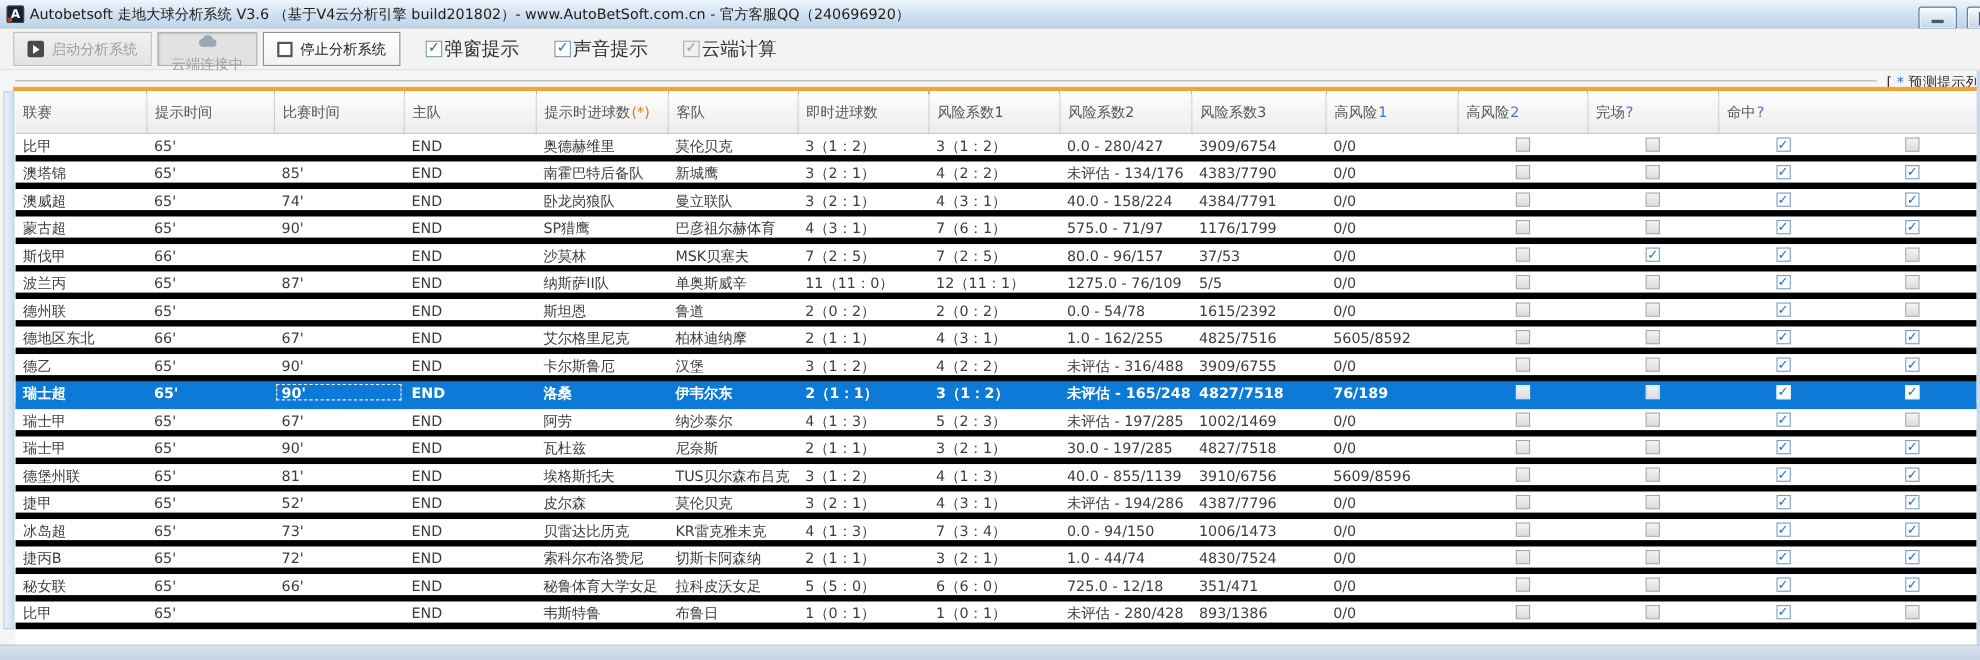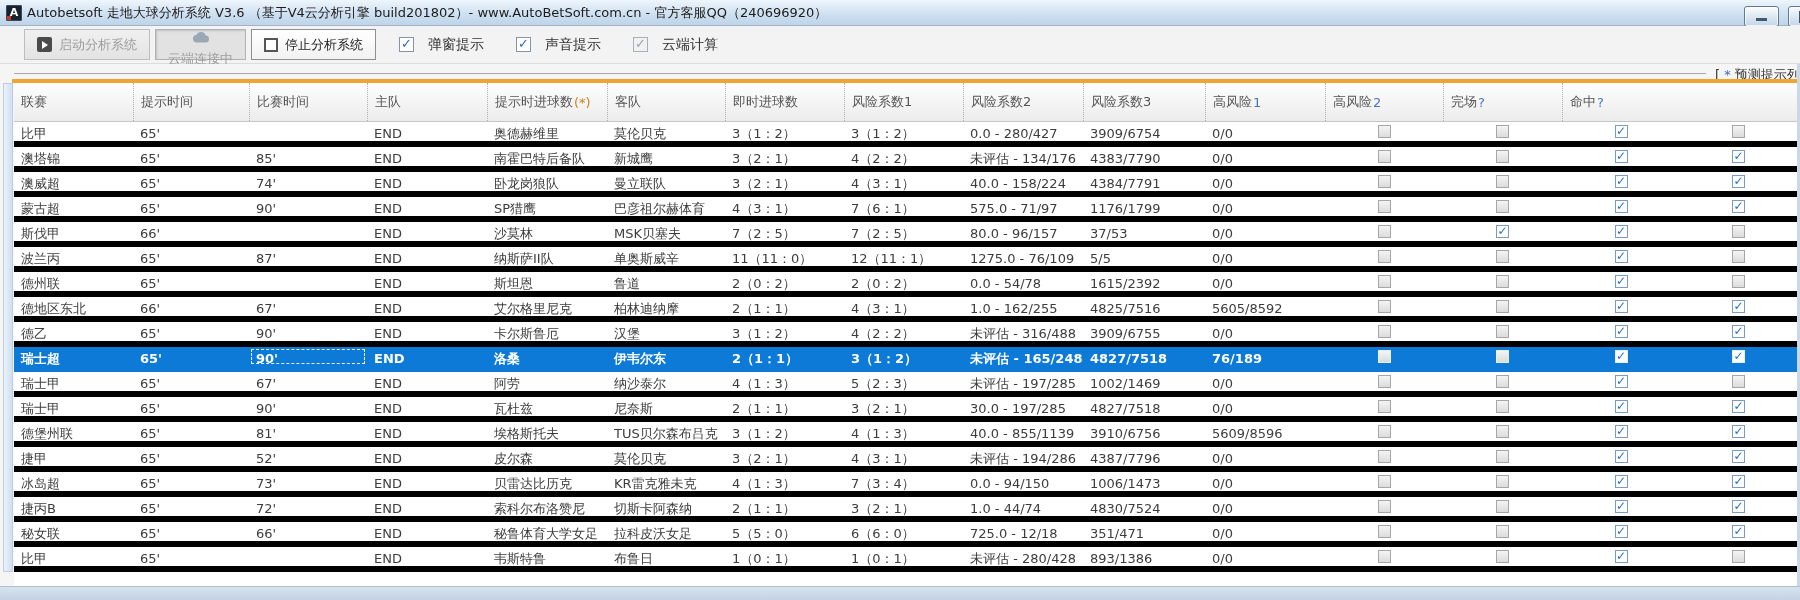--- a/index.html
+++ b/index.html
@@ -17,32 +17,32 @@
   .title-text{font-size:13px;color:#1c1c1c;white-space:nowrap;}
   .win-btns{position:absolute;top:6px;left:1744px;display:flex;gap:9px;}
   .win-btn{width:33px;height:19px;border:1px solid #5d7block;border:1px solid #5d7a99;border-radius:3px;
     background:linear-gradient(#fdfdfd,#dfeaf4 45%,#c3d6e8);display:flex;align-items:center;justify-content:center;
     color:#3a5068;font-size:10px;box-shadow:inset 0 0 0 1px rgba(255,255,255,.7);}
   .glyph-min{width:11px;height:3px;background:#44596e;margin-top:6px;}
   .glyph-max{width:10px;height:8px;border:2px solid #44596e;background:transparent;}
 
   
   .toolbar{position:absolute;left:0;top:26px;width:1800px;height:38px;background:#f3f3f3;
-    border-bottom:1px solid #dcdcdc;display:flex;align-items:center;padding-left:24px;box-sizing:border-box;}
+    border-bottom:1px solid #dcdcdc;display:flex;align-items:center;padding-left:12px;box-sizing:border-box;}
   .tb-btn{height:29px;display:inline-flex;align-items:center;gap:7px;padding:0 12px;margin-right:5px;
     border:1px solid #ababab;background:linear-gradient(#fbfbfb,#ececec);font-size:13px;color:#222;cursor:default;}
   .tb-btn.disabled{color:#9d9d9d;background:linear-gradient(#f0f0f0,#e3e3e3);border-color:#bdbdbd;}
   .tb-btn.pressed{background:#e2e2e2;box-shadow:inset 1px 1px 2px rgba(0,0,0,.15);border-color:#b2b2b2;flex-direction:column;}
   .tb-btn.light{background:linear-gradient(#ffffff,#f2f2f2);border-color:#8f8f8f;}
   .ic-play{width:15px;height:15px;background:#4a4a4a;border-radius:2px;position:relative;flex:0 0 auto;}
   .ic-play:after{content:"";position:absolute;left:5px;top:4px;border-left:6px solid #fff;
     border-top:4px solid transparent;border-bottom:4px solid transparent;}
   .ic-stop{width:10px;height:10px;border:2px solid #555;background:#fff;flex:0 0 auto;}
   .ic-cloud{flex:0 0 auto;display:inline-flex;}
-  .tb-check{display:inline-flex;align-items:center;gap:14px;margin:0 14px 0 18px;font-size:14px;color:#333;}
+  .tb-check{display:inline-flex;align-items:center;gap:2px;margin:0 14px 0 18px;font-size:17px;color:#333;}
   .cbox{width:15px;height:15px;border:1px solid #8595a5;background:#fff;display:inline-flex;
     align-items:center;justify-content:center;font-size:13px;font-weight:bold;color:#2b68c9;box-sizing:border-box;}
   .cbox.checked:after{content:"\2713";margin-top:-2px;}
   .cbox.gray{border-color:#a8b0b8;background:#f1f1f1;color:#9aa2aa;}
 
   
   .content{position:absolute;left:0;top:64px;width:1800px;height:522px;background:#f5f5f5;}
   .rule{position:absolute;left:14px;top:9px;width:1692px;height:0;border-top:1px solid #a8a8a8;}
   .corner-label{position:absolute;left:1712px;top:2px;font-size:13px;color:#333;white-space:nowrap;background:#f5f5f5;padding:0 3px;}
   .corner-label .star{color:#3b6cc5;}

